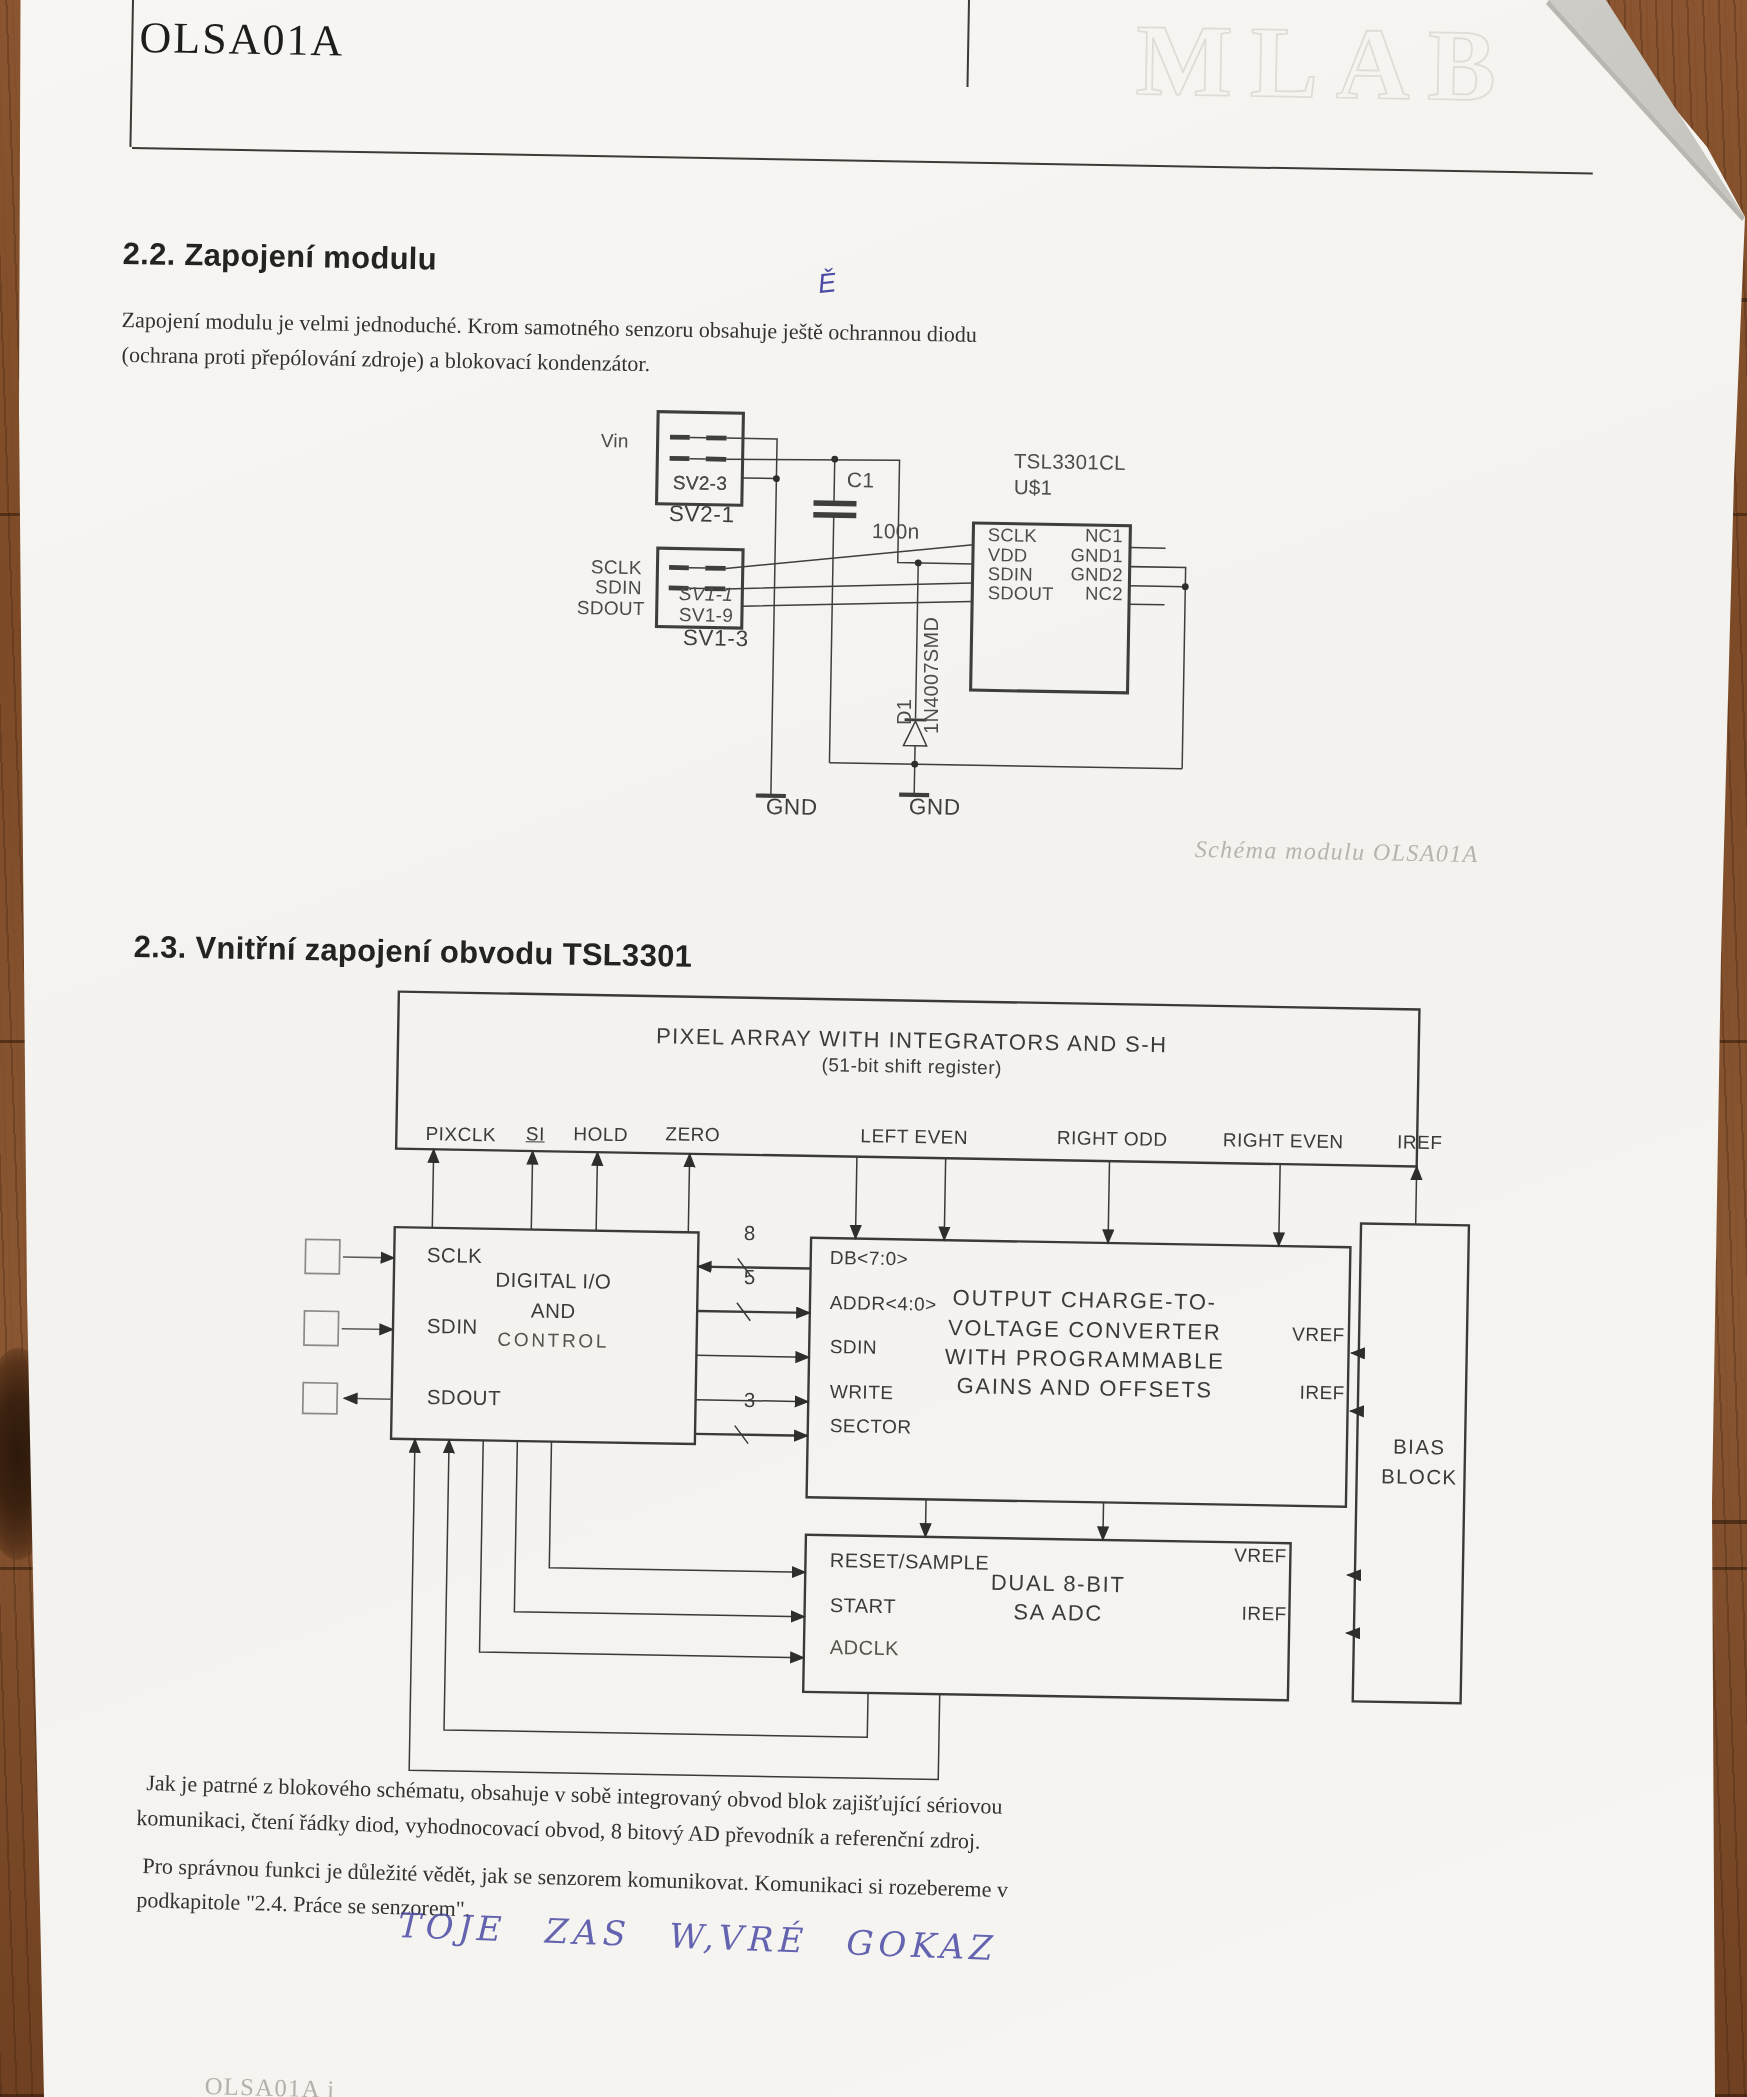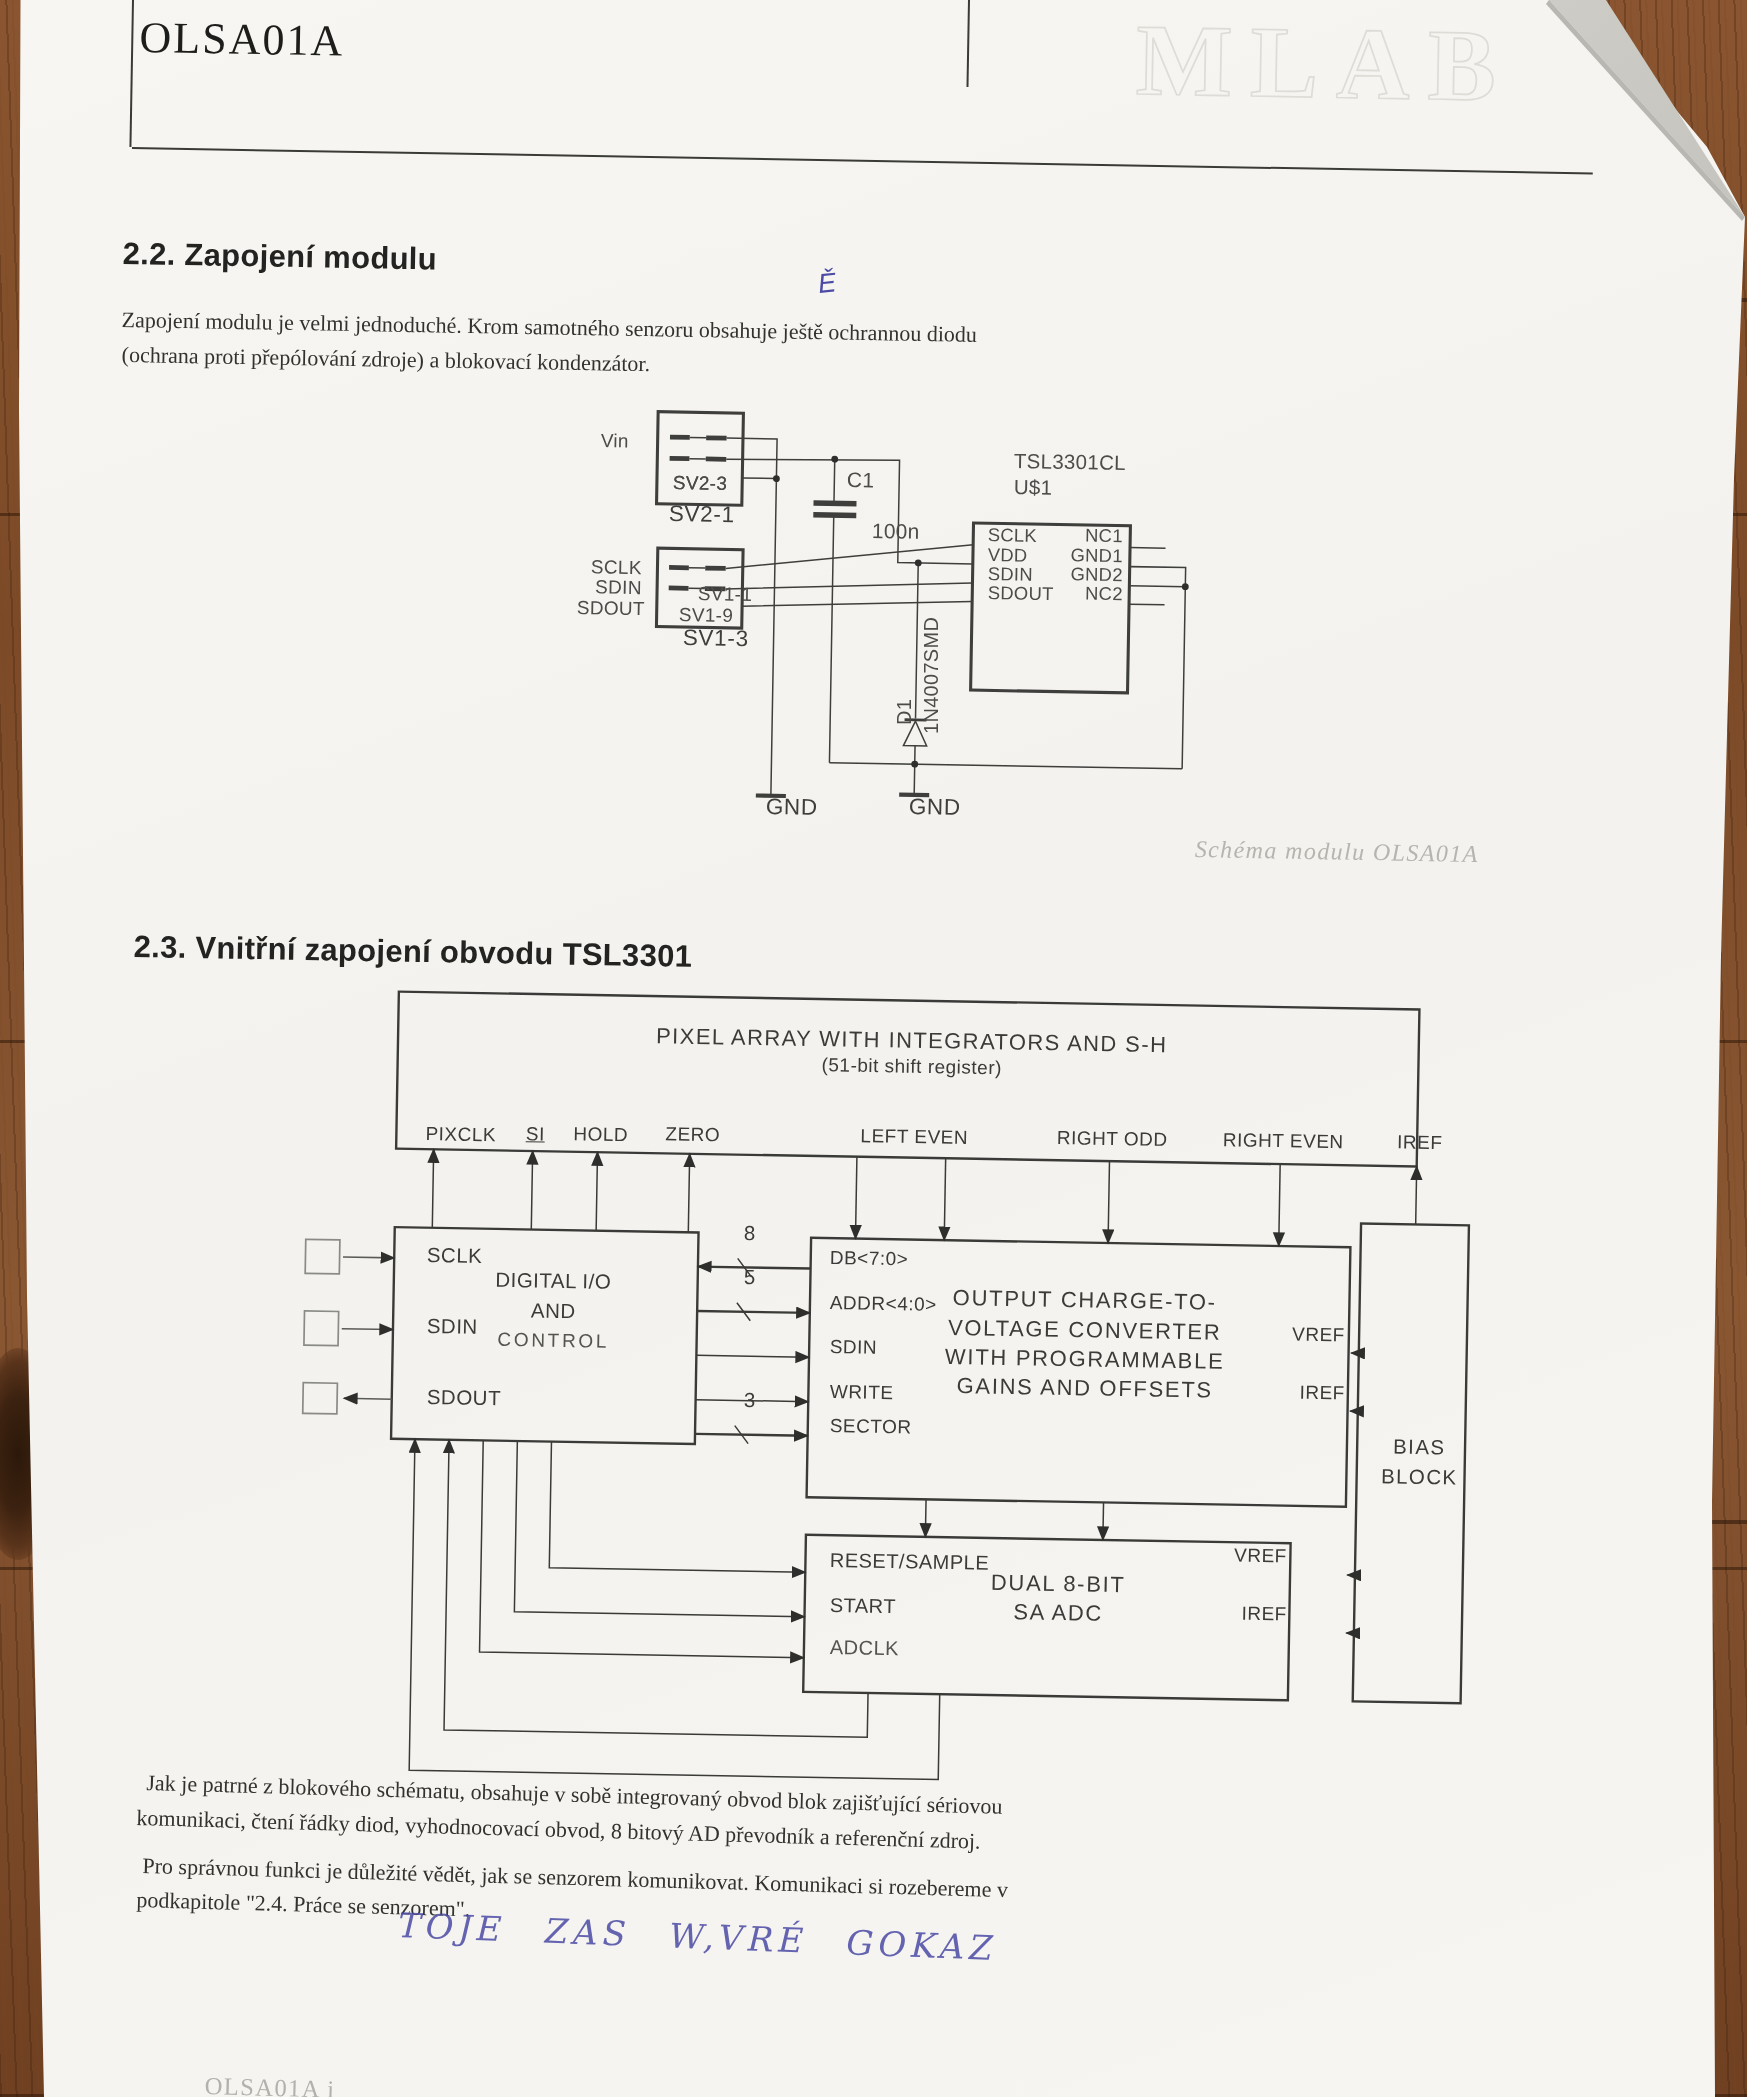--- a/index.html
+++ b/index.html
@@ -115,21 +115,21 @@
     </g>
   </svg>
 
   <div class="abs slabel rot" style="left:601px;top:430px;">Vin</div>
   <div class="abs slabel rot" style="left:673px;top:472px;">SV2-3</div>
   <div class="abs slabel rot" style="left:673px;top:472px;">SV2-3</div>
   <div class="abs slabel-big rot" style="left:669px;top:501px;">SV2-1</div>
   <div class="abs slabel pin-col rot" style="left:577px;top:556px;">SCLK</div>
   <div class="abs slabel pin-col rot" style="left:577px;top:576px;">SDIN</div>
   <div class="abs slabel pin-col rot" style="left:577px;top:597px;">SDOUT</div>
-  <div class="abs slabel rot" style="left:698px;top:583px;">SV1-1</div>
+  <div class="abs slabel rot" style="left:679px;top:583px;font-style:italic;">SV1-1</div>
   <div class="abs slabel rot" style="left:679px;top:604px;">SV1-9</div>
   <div class="abs slabel-big rot" style="left:683px;top:625px;">SV1-3</div>
   <div class="abs slabel rot" style="left:847px;top:468px;font-size:21px;">C1</div>
   <div class="abs slabel rot" style="left:849px;top:519px;font-size:21px;margin-left:23px;">100n</div>
   <div class="abs slabel rot" style="left:1014px;top:449px;font-size:20.5px;">TSL3301CL</div>
   <div class="abs slabel rot" style="left:1014px;top:475px;font-size:20.5px;">U$1</div>
   <div class="abs slabel rot" style="left:988px;top:524px;font-size:18.4px;">SCLK</div>
   <div class="abs slabel rot" style="left:988px;top:544px;font-size:18.4px;">VDD</div>
   <div class="abs slabel rot" style="left:988px;top:563px;font-size:18.4px;">SDIN</div>
   <div class="abs slabel rot" style="left:988px;top:582px;font-size:18.4px;">SDOUT</div>

